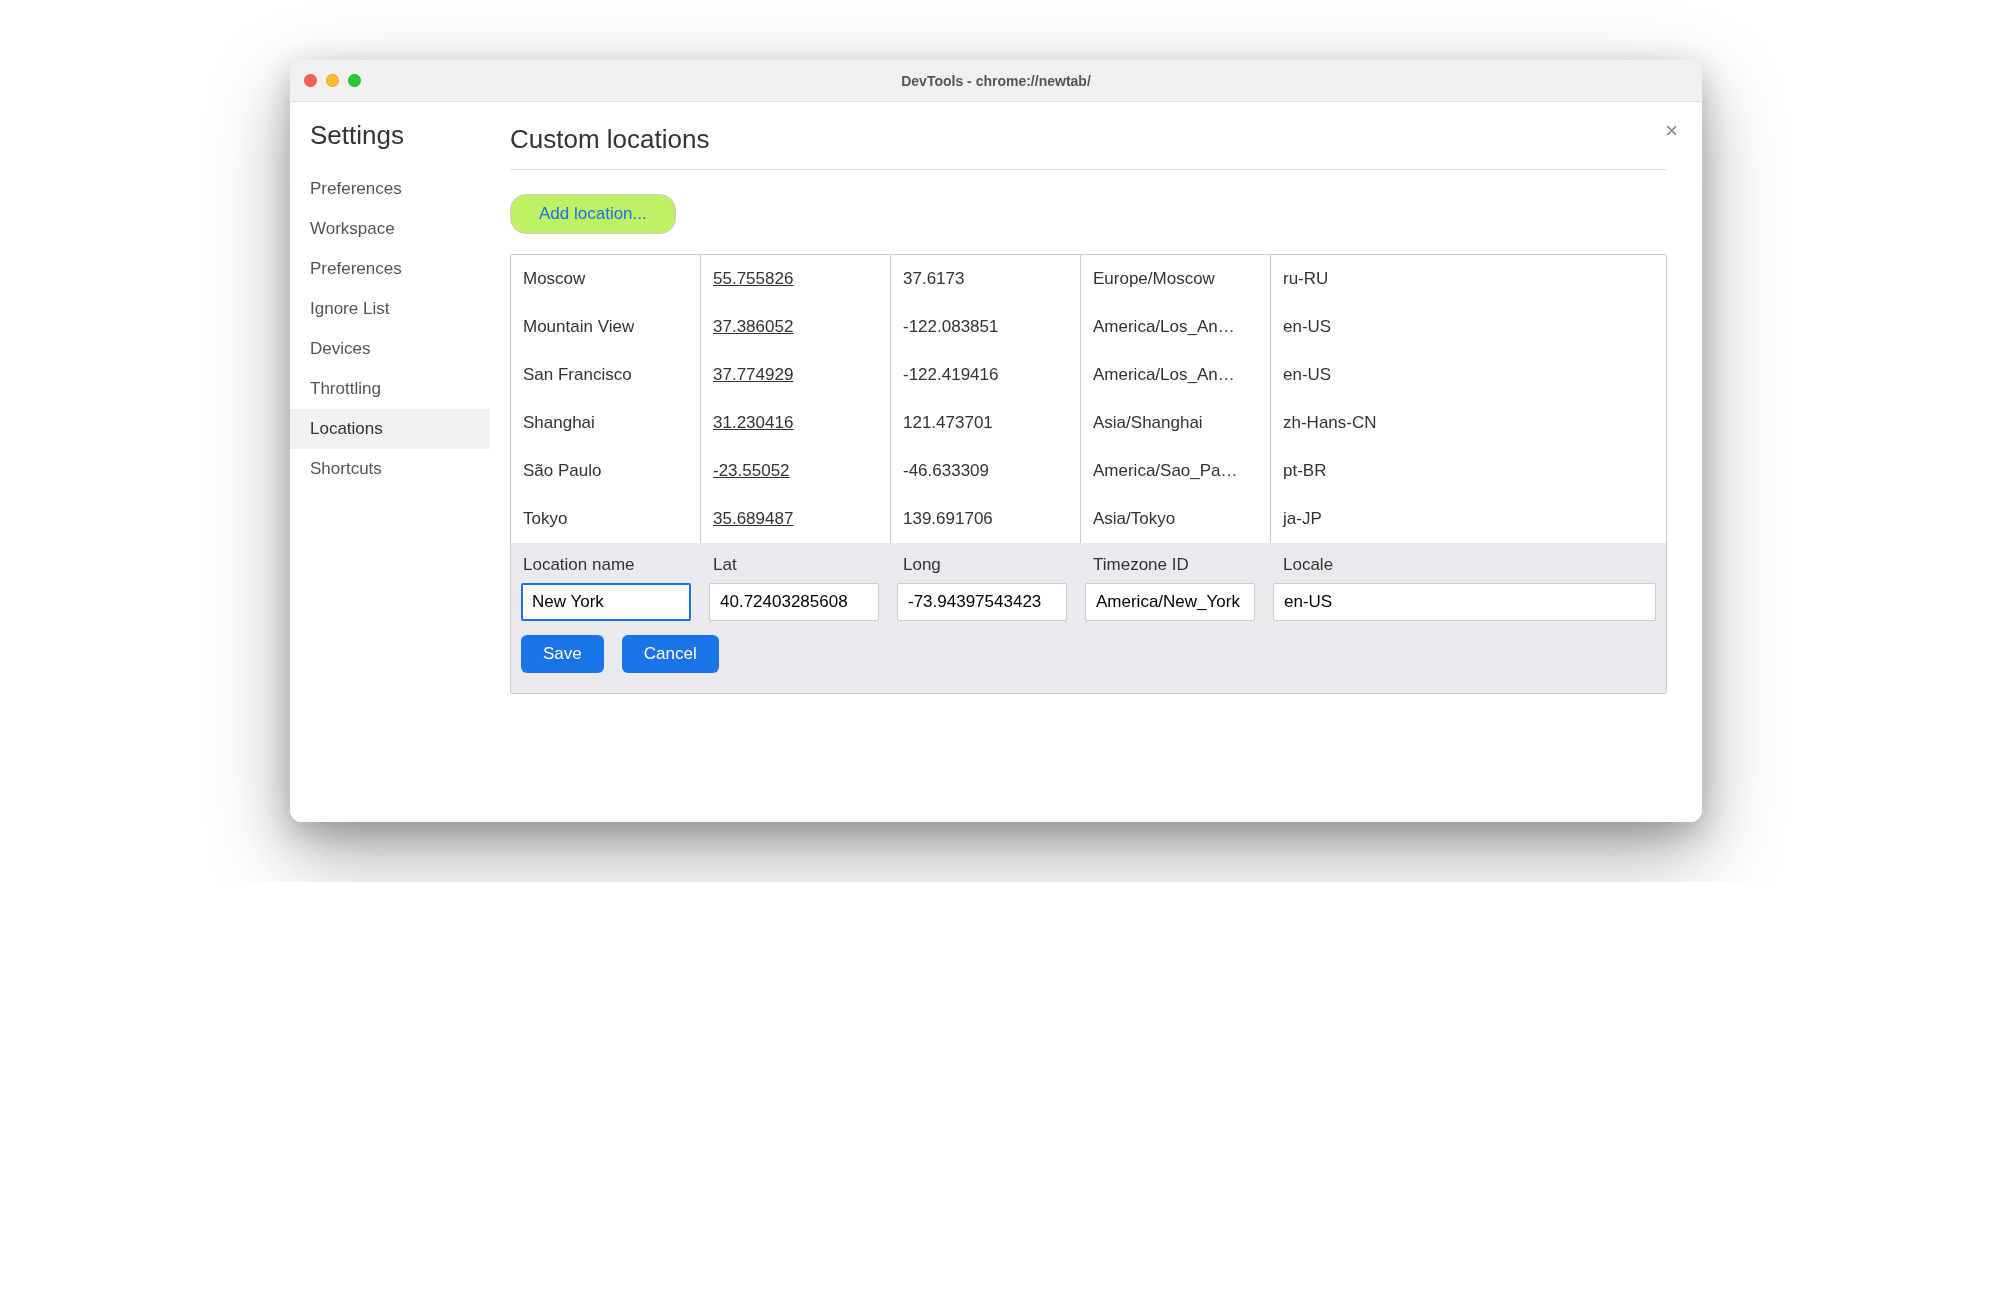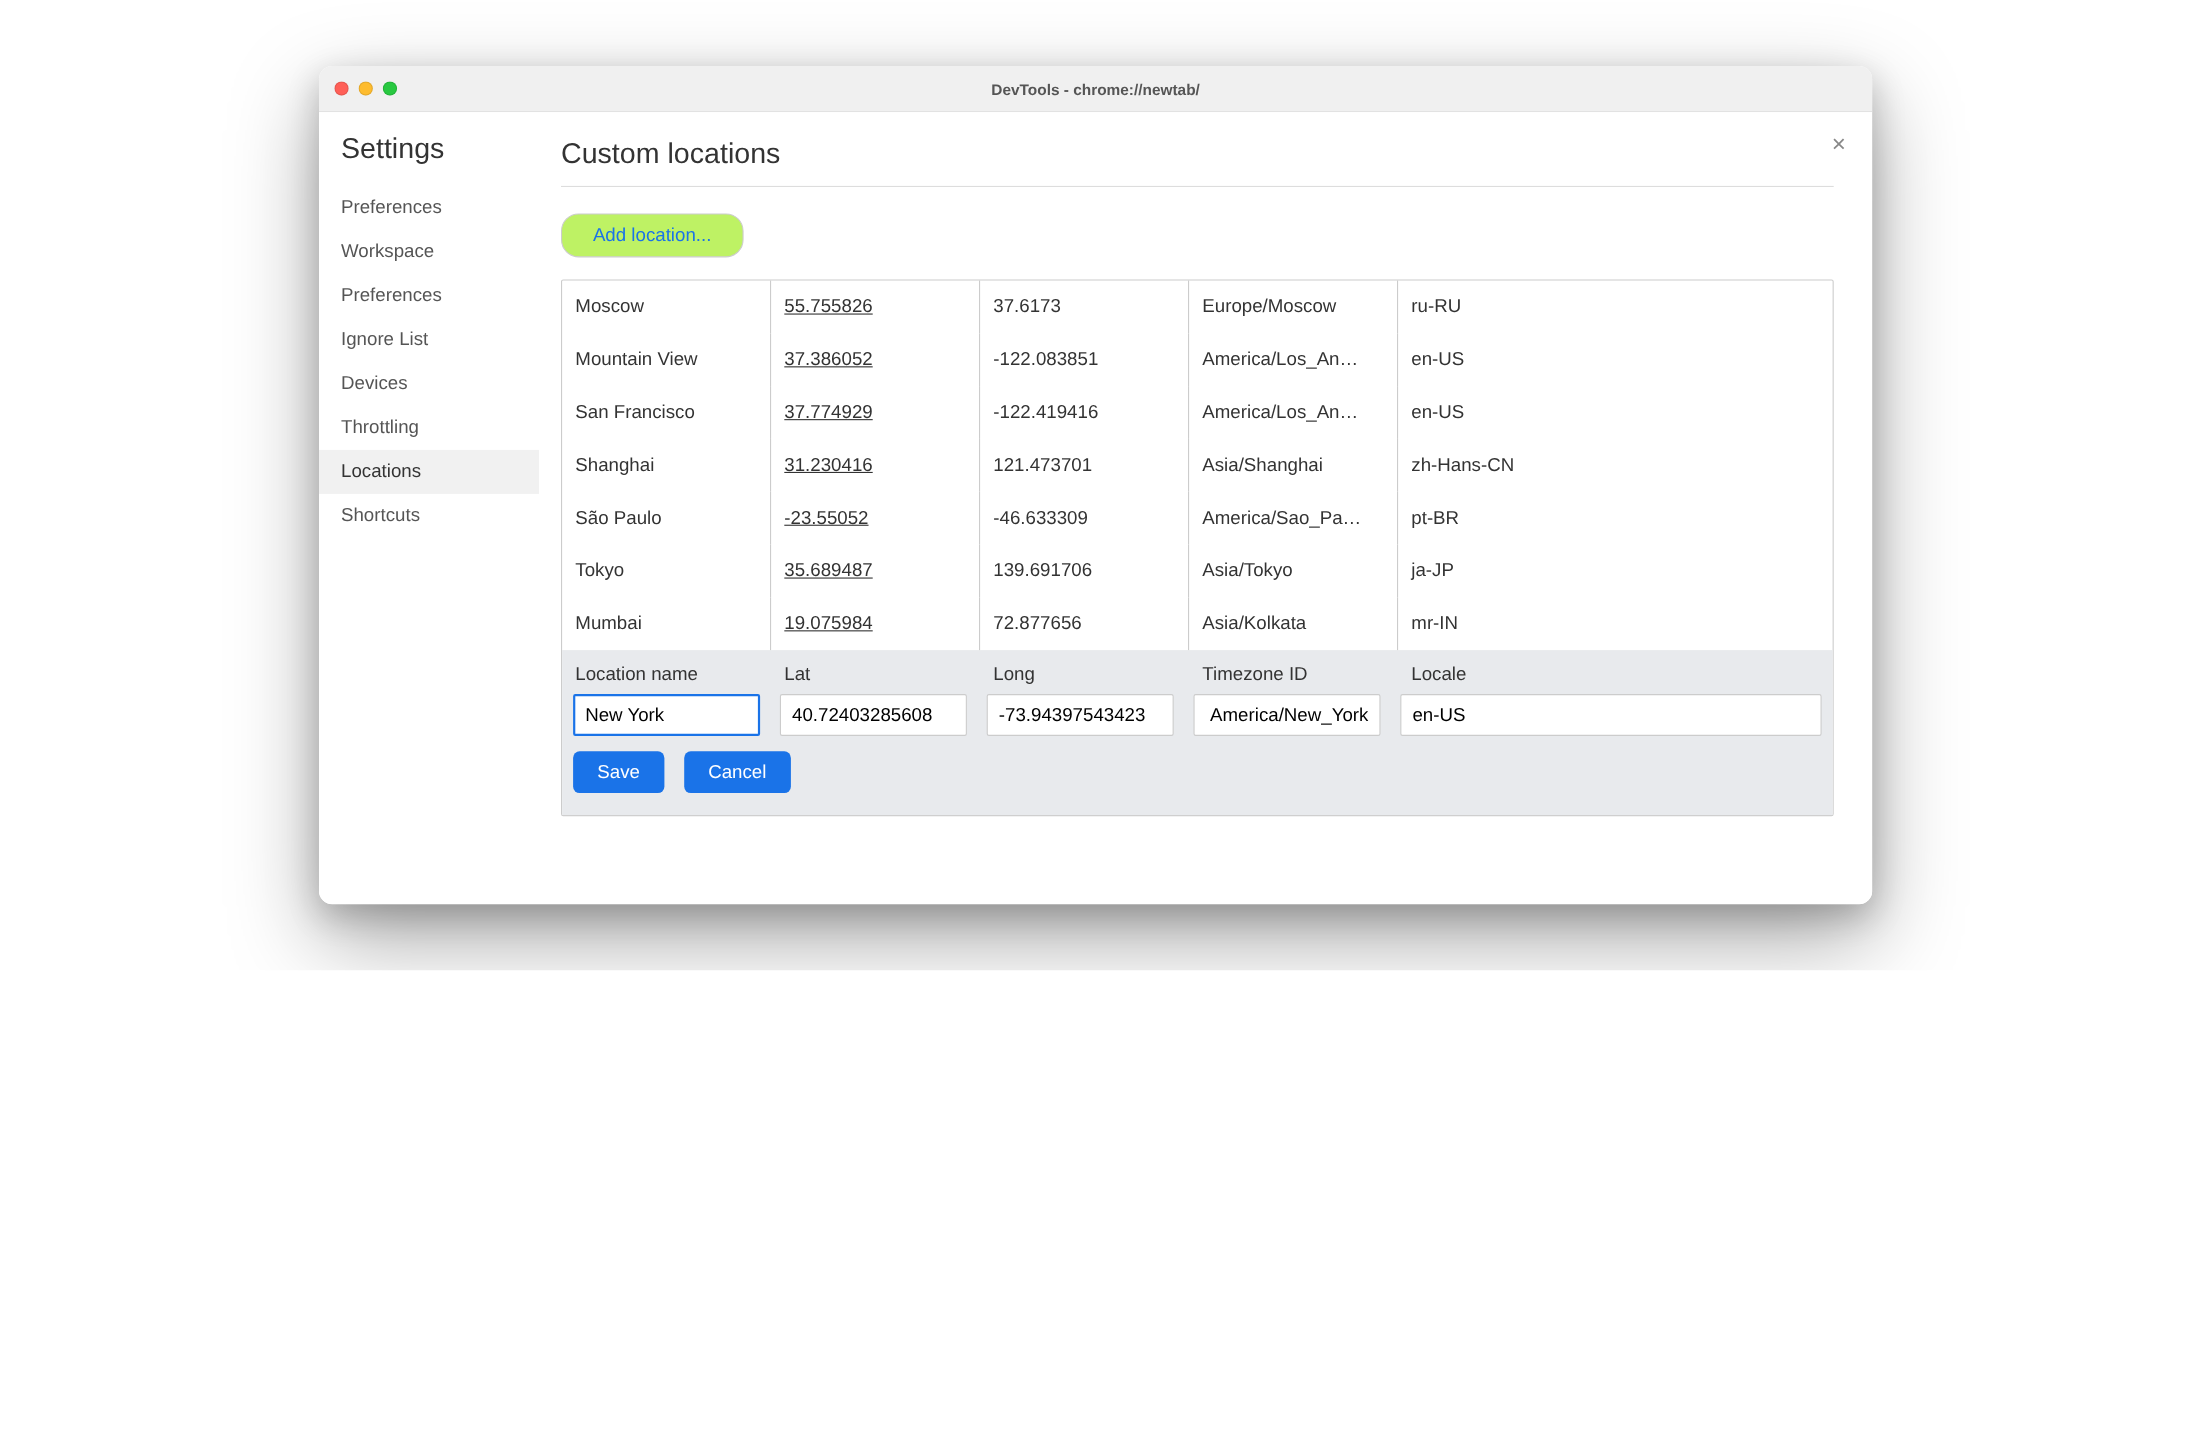--- a/index.html
+++ b/index.html
@@ -165,21 +165,21 @@
       white-space: nowrap;
       min-width: 0;
     }
     .editor-input.focused {
       border: 2px solid #1a73e8;
       padding: 7px 9px;
     }
     .i-name { flex: 0 0 170px; }
     .i-lat { flex: 0 0 170px; }
     .i-long { flex: 0 0 170px; }
-    .i-tz { flex: 0 0 170px; text-align: right; }
+    .i-tz { flex: 0 0 170px; }
     .i-locale { flex: 1; min-width: 160px; }
     .editor-buttons {
       display: flex;
       gap: 18px;
       padding: 0 10px 20px 10px;
     }
     .btn-primary {
       background: #1a73e8;
       color: #fff;
       font-size: 17px;
@@ -263,27 +263,20 @@
           <div class="cell c-long">-46.633309</div>
           <div class="cell c-tz">America/Sao_Pa…</div>
           <div class="cell c-locale">pt-BR</div>
         </div>
         <div class="row">
           <div class="cell c-name">Tokyo</div>
           <div class="cell c-lat">35.689487</div>
           <div class="cell c-long">139.691706</div>
           <div class="cell c-tz">Asia/Tokyo</div>
           <div class="cell c-locale">ja-JP</div>
-        </div>
-        <div class="row">
-          <div class="cell c-name">Mumbai</div>
-          <div class="cell c-lat">19.075984</div>
-          <div class="cell c-long">72.877656</div>
-          <div class="cell c-tz">Asia/Kolkata</div>
-          <div class="cell c-locale">mr-IN</div>
         </div>
 
         <div class="editor">
           <div class="editor-labels">
             <div class="editor-label el-name">Location name</div>
             <div class="editor-label el-lat">Lat</div>
             <div class="editor-label el-long">Long</div>
             <div class="editor-label el-tz">Timezone ID</div>
             <div class="editor-label el-locale">Locale</div>
           </div>

